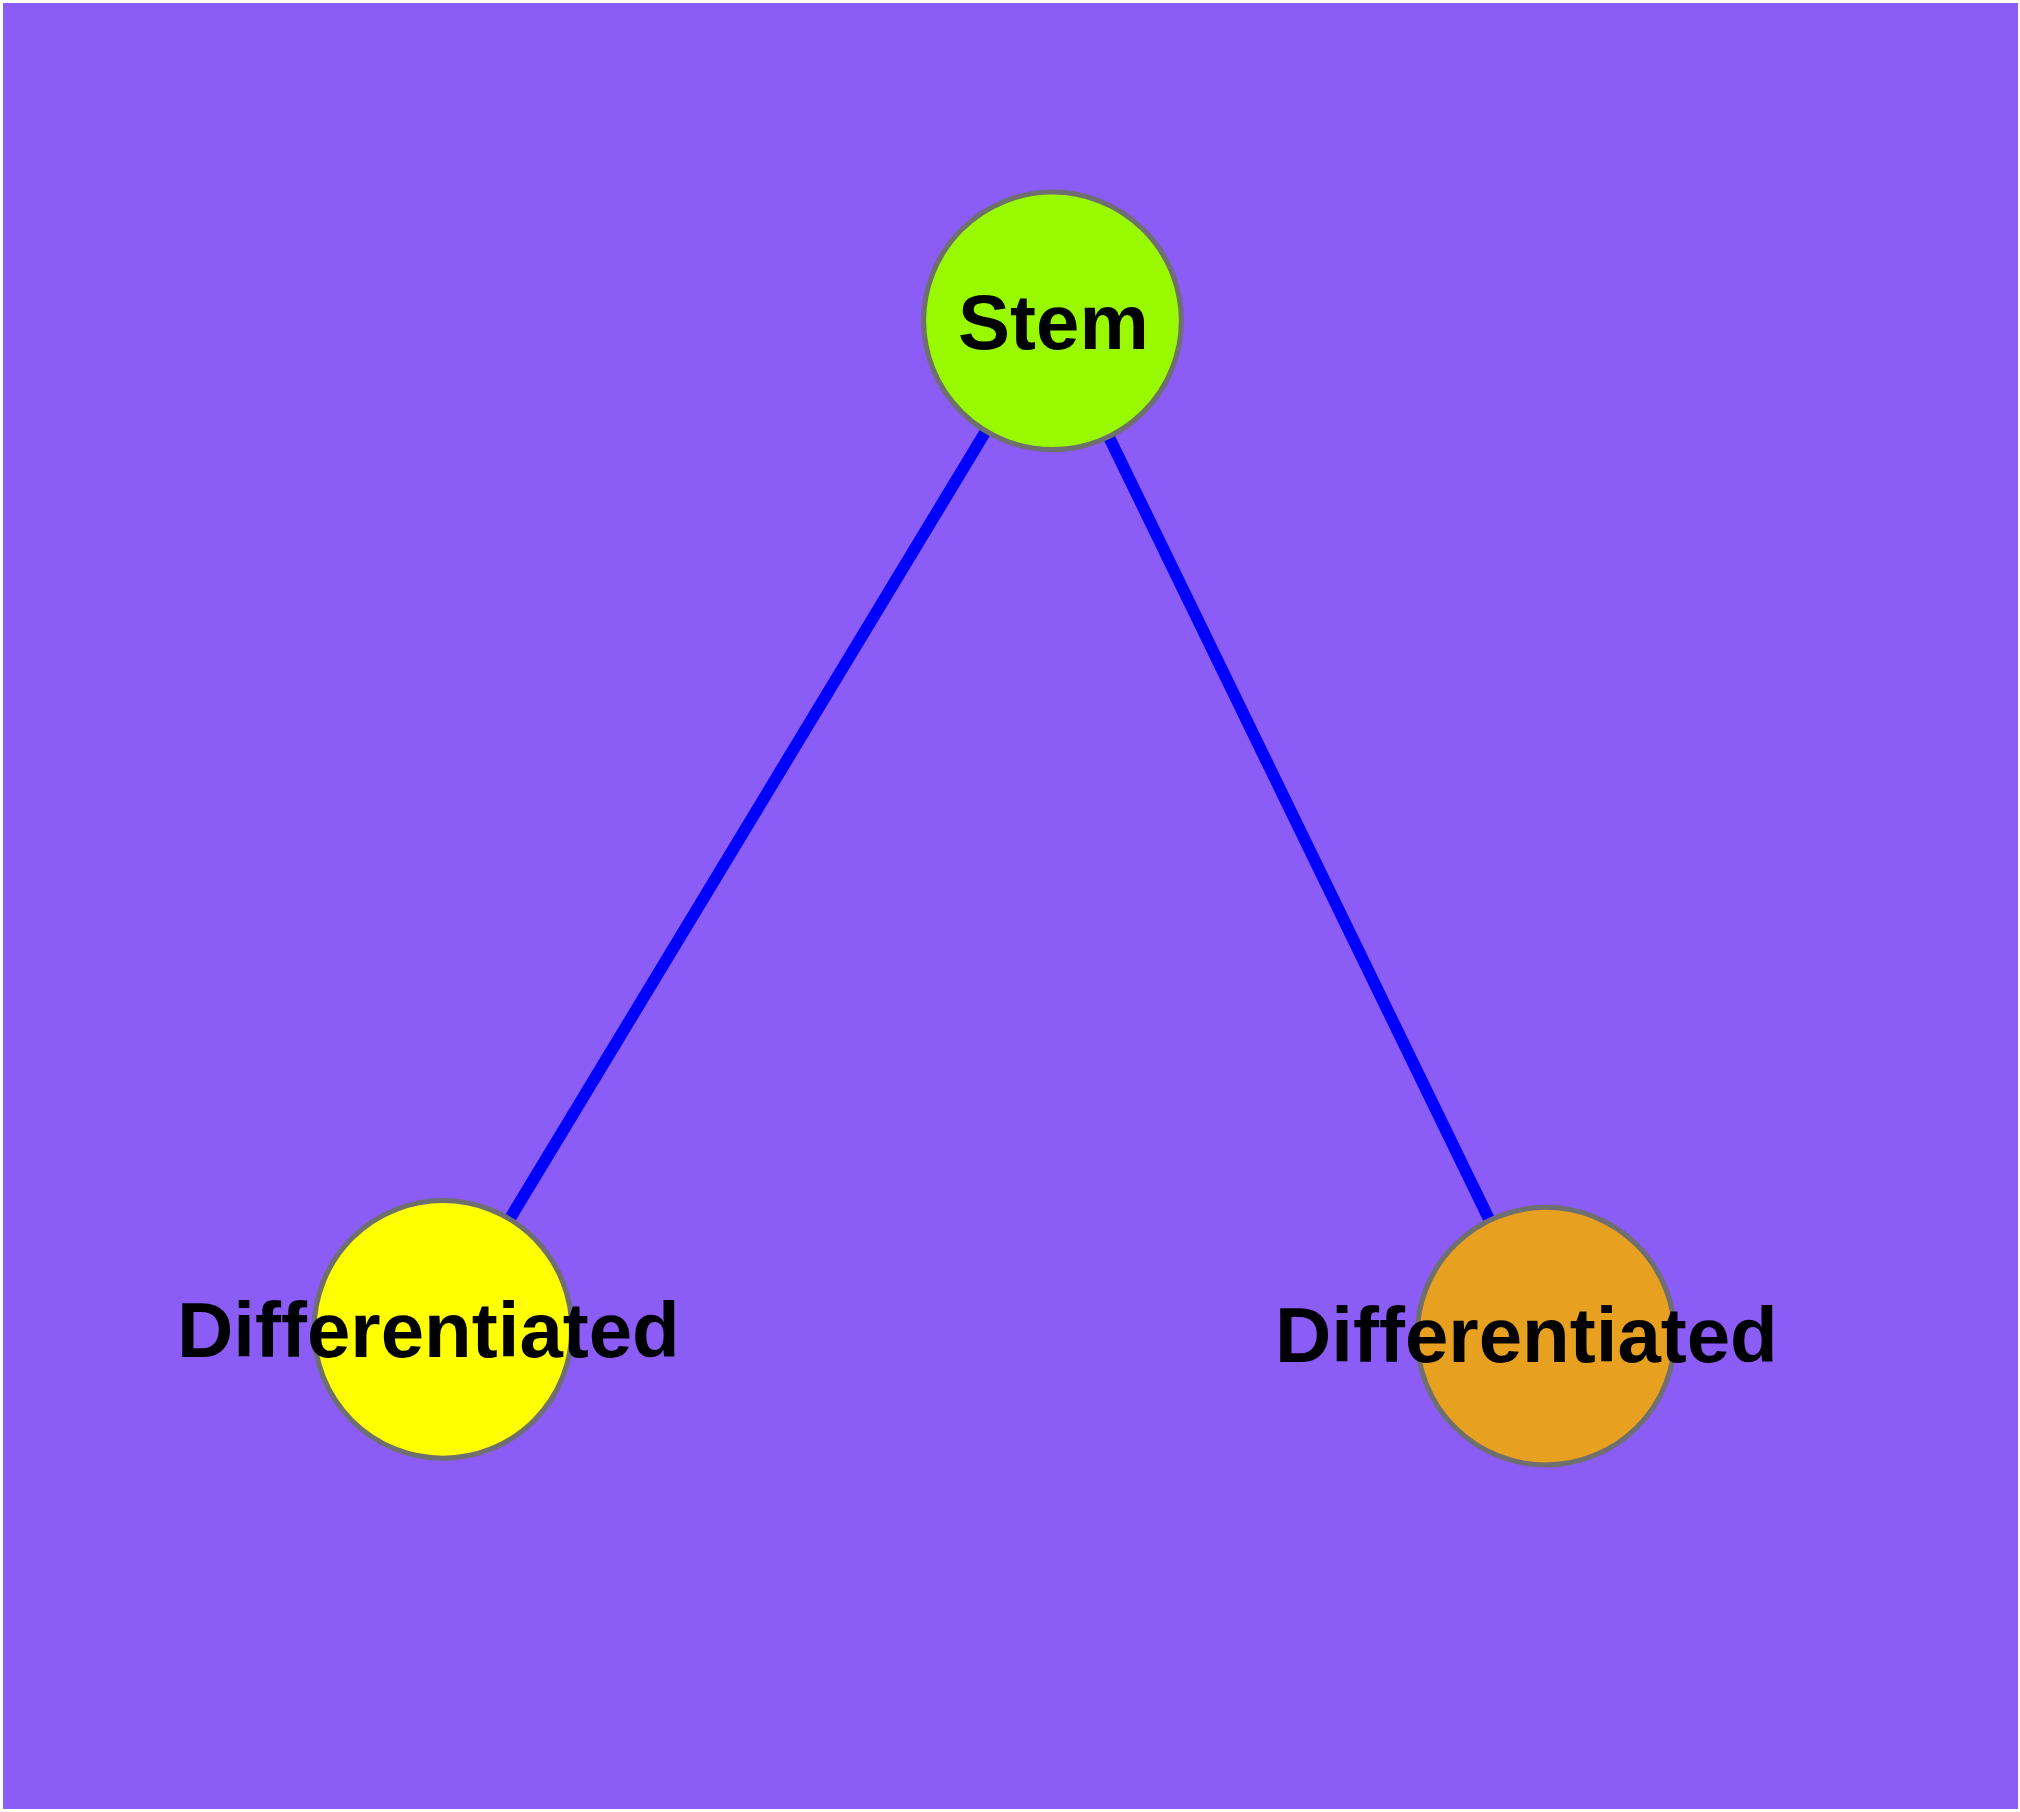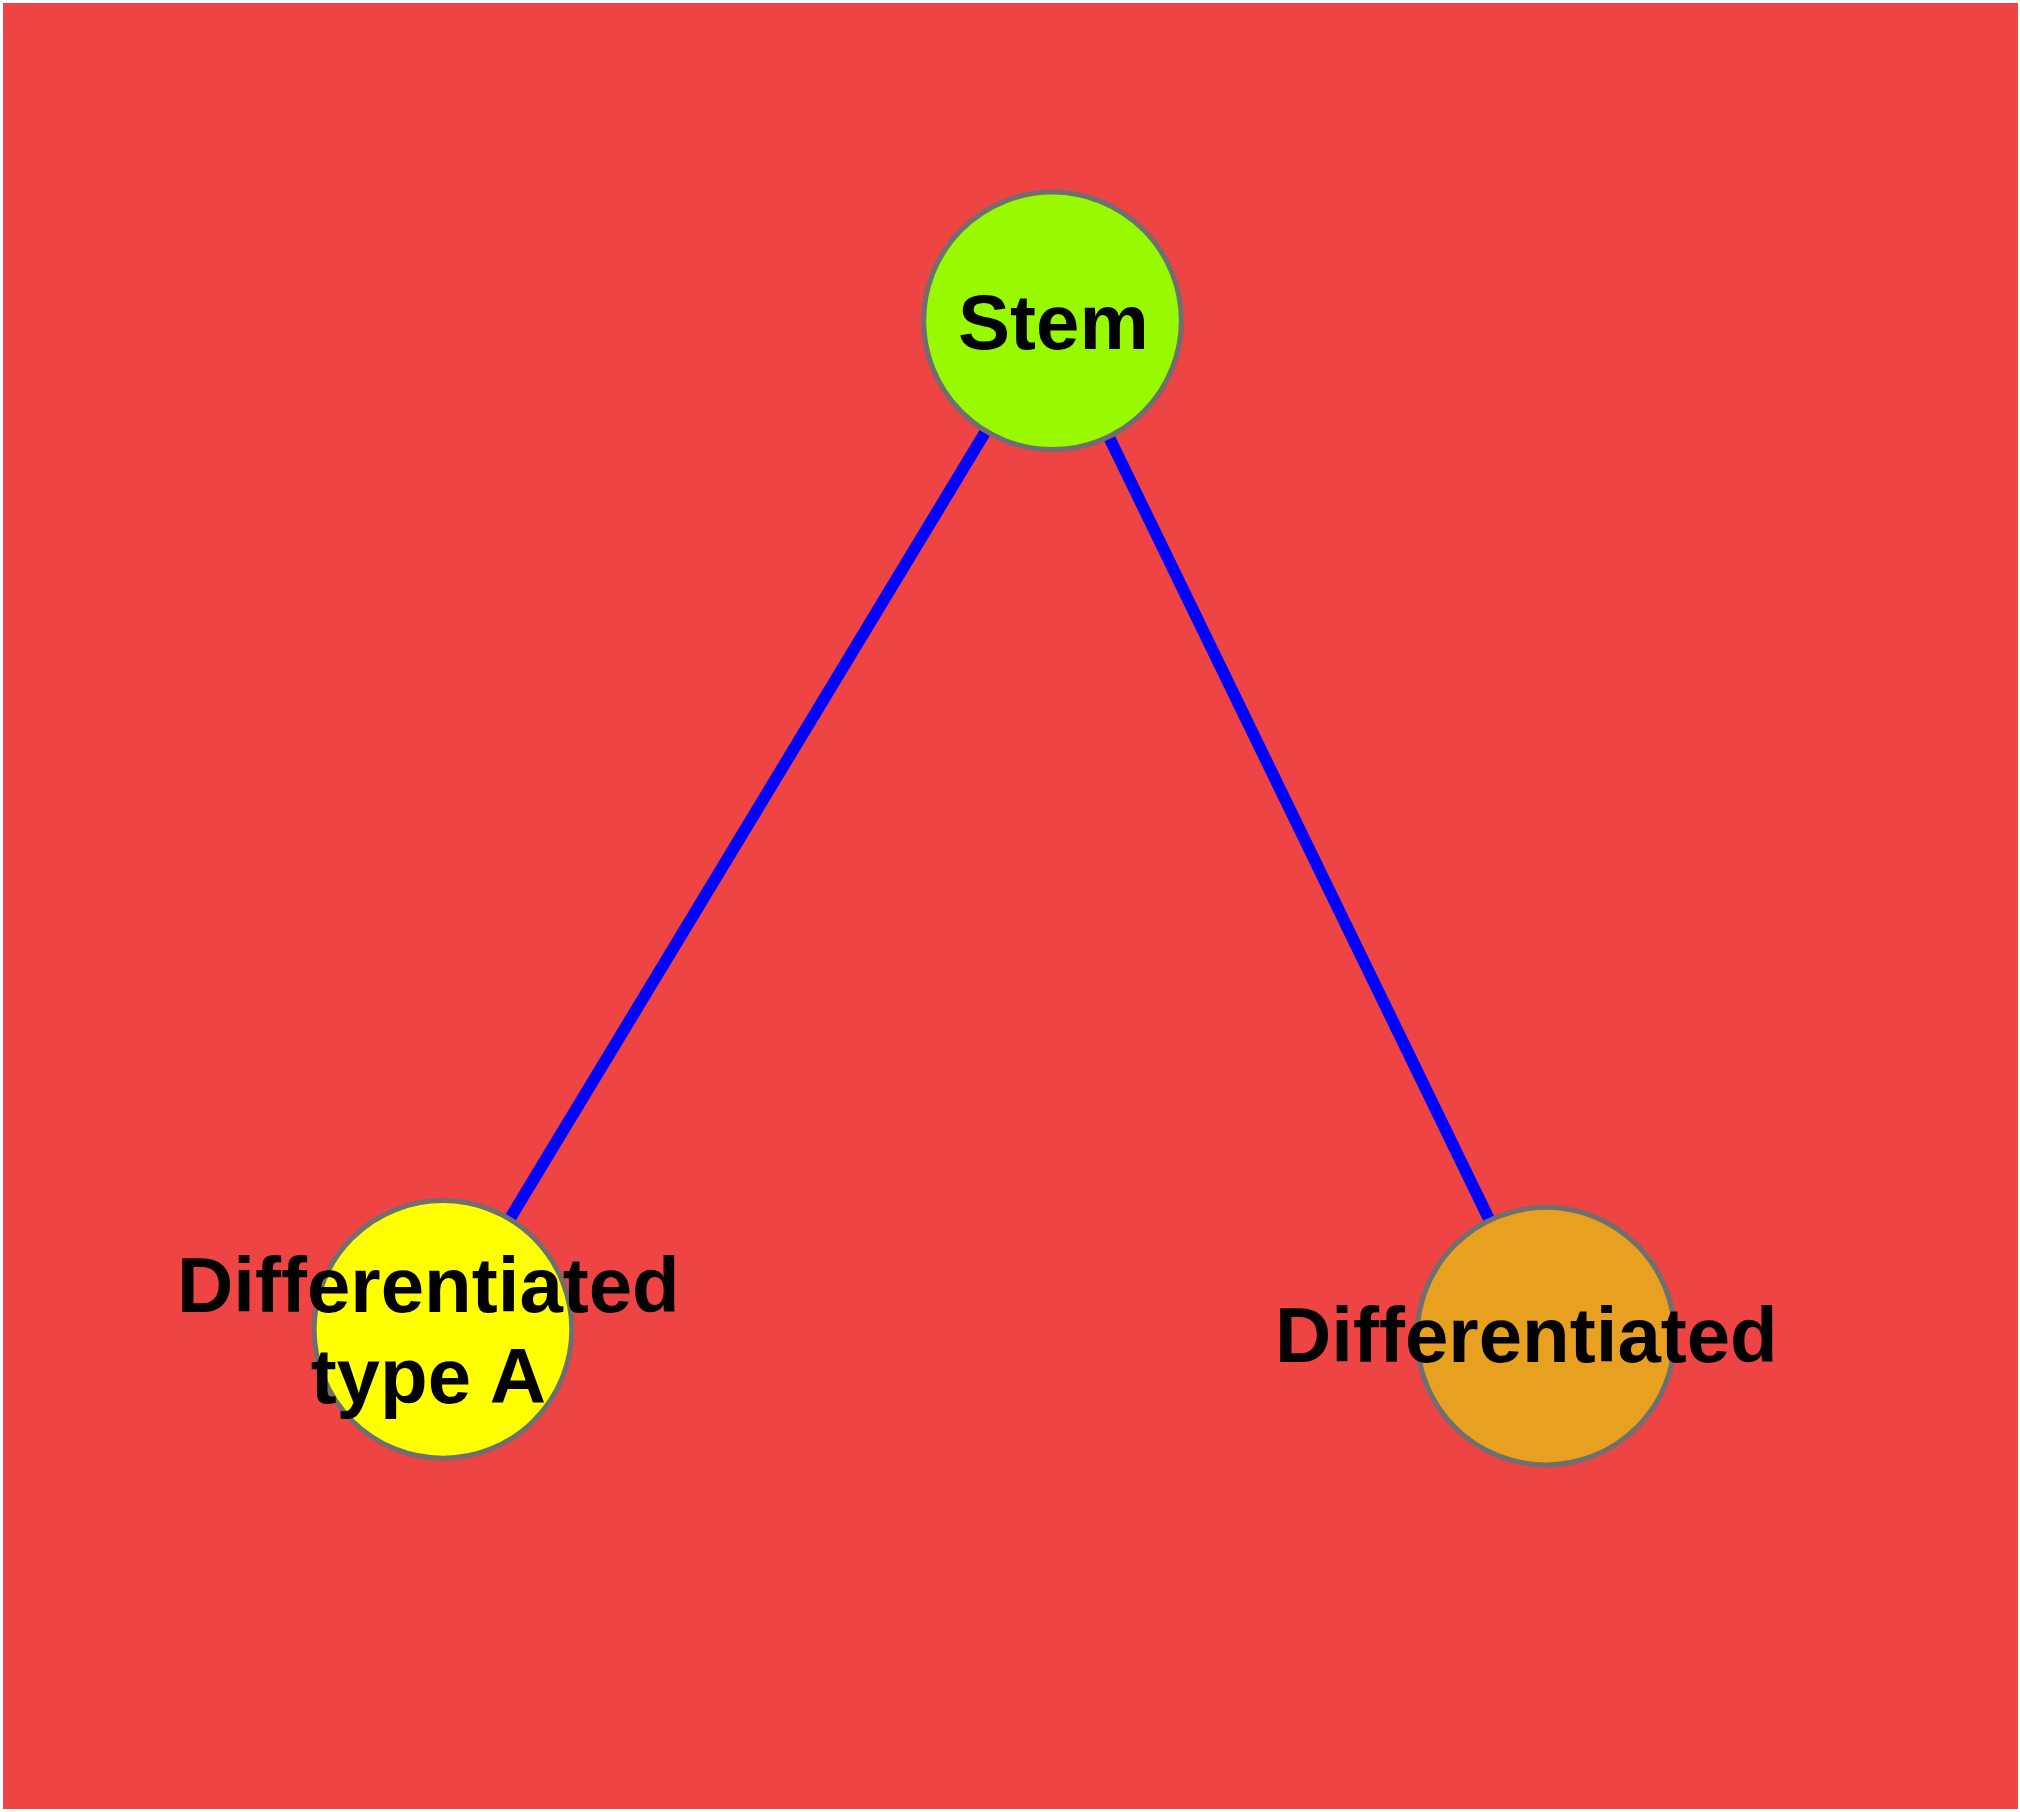--- a/index.html
+++ b/index.html
@@ -16,21 +16,21 @@
     width: 2021px;
     height: 1812px;
     background: #ffffff;
   }
   .canvas {
     position: absolute;
     left: 3.4px;
     top: 3.4px;
     right: 3.4px;
     bottom: 3.4px;
-    background: #ef4444;
+    background: #8b5cf6;
   }
   .graph-svg {
     position: absolute;
     left: 0;
     top: 0;
     width: 100%;
     height: 100%;
   }
   .edge-line {
     stroke-width: 14px;
@@ -73,21 +73,20 @@
 
       <circle class="node-circle" cx="1820" cy="1573" r="152" fill="#E8A020"></circle>
     </svg>
 
     <div class="node-label label-stem">
       <span>Stem</span>
     </div>
 
     <div class="node-label label-type-a">
       <span>Differentiated</span>
-      <span>type A</span>
     </div>
 
     <div class="node-label label-type-b">
       <span>Differentiated</span>
     </div>
 
   </div>
 </div>
 
 

